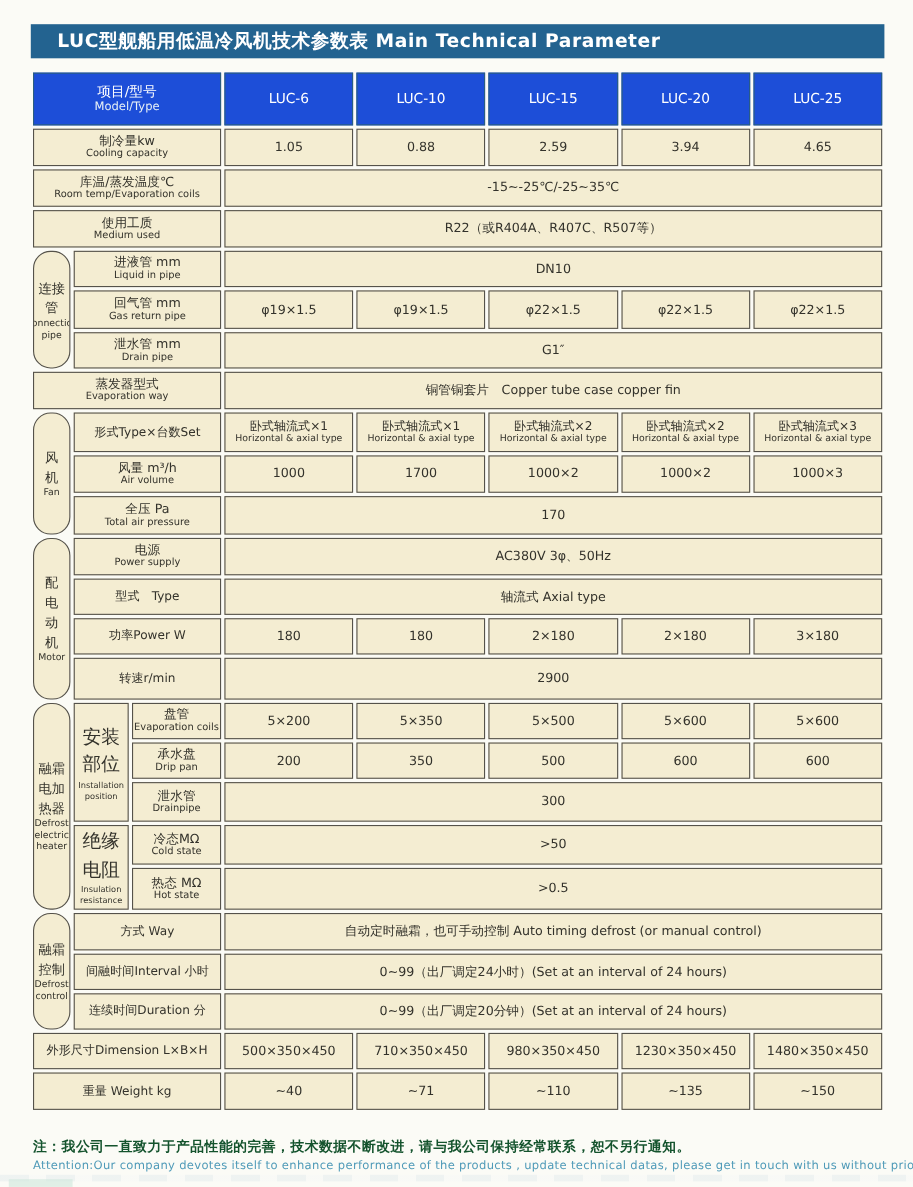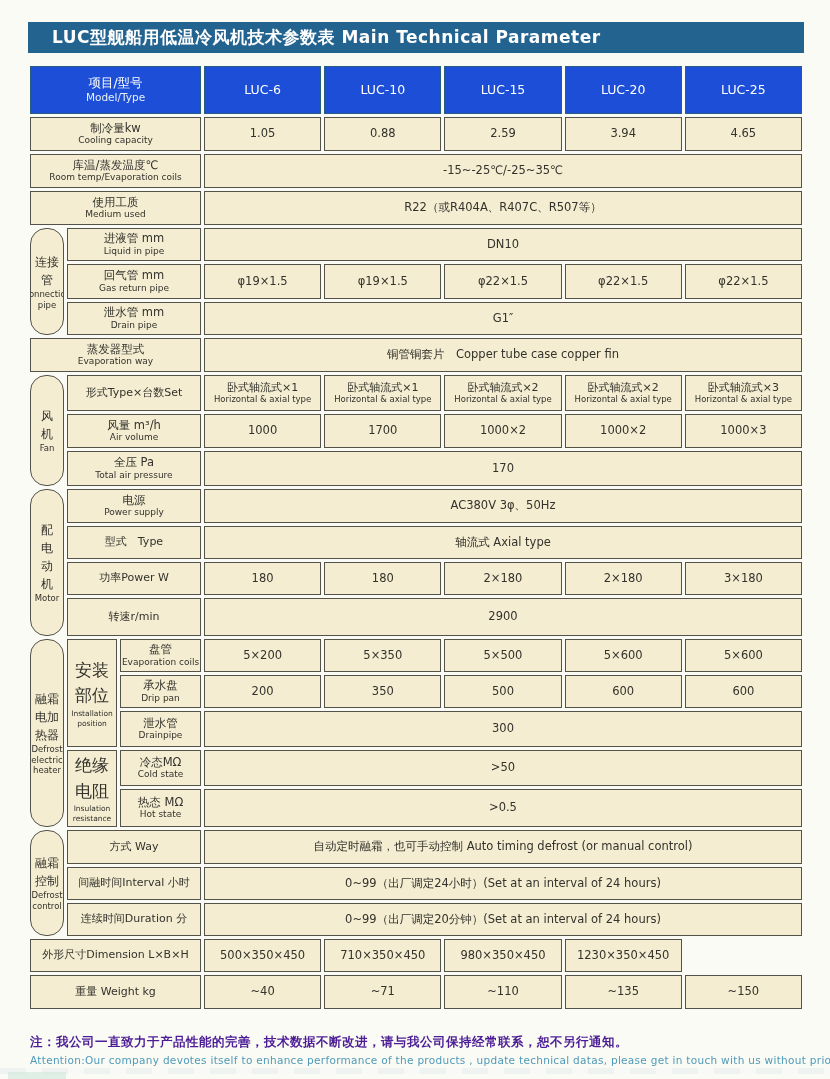--- a/index.html
+++ b/index.html
@@ -43,21 +43,21 @@
   .sp2c{grid-column:span 2;}
   .sp5c{grid-column:span 5;}
   .col1{grid-column:1;border-radius:16px;}
   .col2{grid-column:2;}
   .col3{grid-column:3;}
   .r2{grid-row:span 2;}
   .r3{grid-row:span 3;}
   .r4{grid-row:span 4;}
   .r5{grid-row:span 5;}
   .notes{position:absolute;left:30px;top:1034px;width:780px;}
-  .note-zh{font-size:12.5px;font-weight:bold;color:#4c1d95;letter-spacing:0.5px;}
+  .note-zh{font-size:12.5px;font-weight:bold;color:#14532d;letter-spacing:0.5px;}
   .note-en{font-size:10.5px;color:#4f9ab8;margin-top:3px;letter-spacing:0.3px;white-space:nowrap;}
   .bottom-smudge{
     position:absolute;left:0;top:1068px;width:830px;height:6px;
     background:repeating-linear-gradient(90deg,#dfe9ec 0 26px,#f6f8f7 26px 42px);
     opacity:0.45;
   }
   .bottom-chip{
     position:absolute;left:8px;top:1072px;width:58px;height:7px;
     background:#cfe7dc;opacity:0.6;
   }
@@ -303,20 +303,21 @@
   </div>
   <div class="c val sp5c">0~99（出厂调定20分钟）(Set at an interval of 24 hours)</div>
 
   <div class="c sp3c">
     <span class="one">外形尺寸Dimension L×B×H</span>
   </div>
   <div class="c val">500×350×450</div>
   <div class="c val">710×350×450</div>
   <div class="c val">980×350×450</div>
   <div class="c val">1230×350×450</div>
+  <div class="c val">1480×350×450</div>
 
   <div class="c sp3c">
     <span class="one">重量 Weight kg</span>
   </div>
   <div class="c val">~40</div>
   <div class="c val">~71</div>
   <div class="c val">~110</div>
   <div class="c val">~135</div>
   <div class="c val">~150</div>
 

